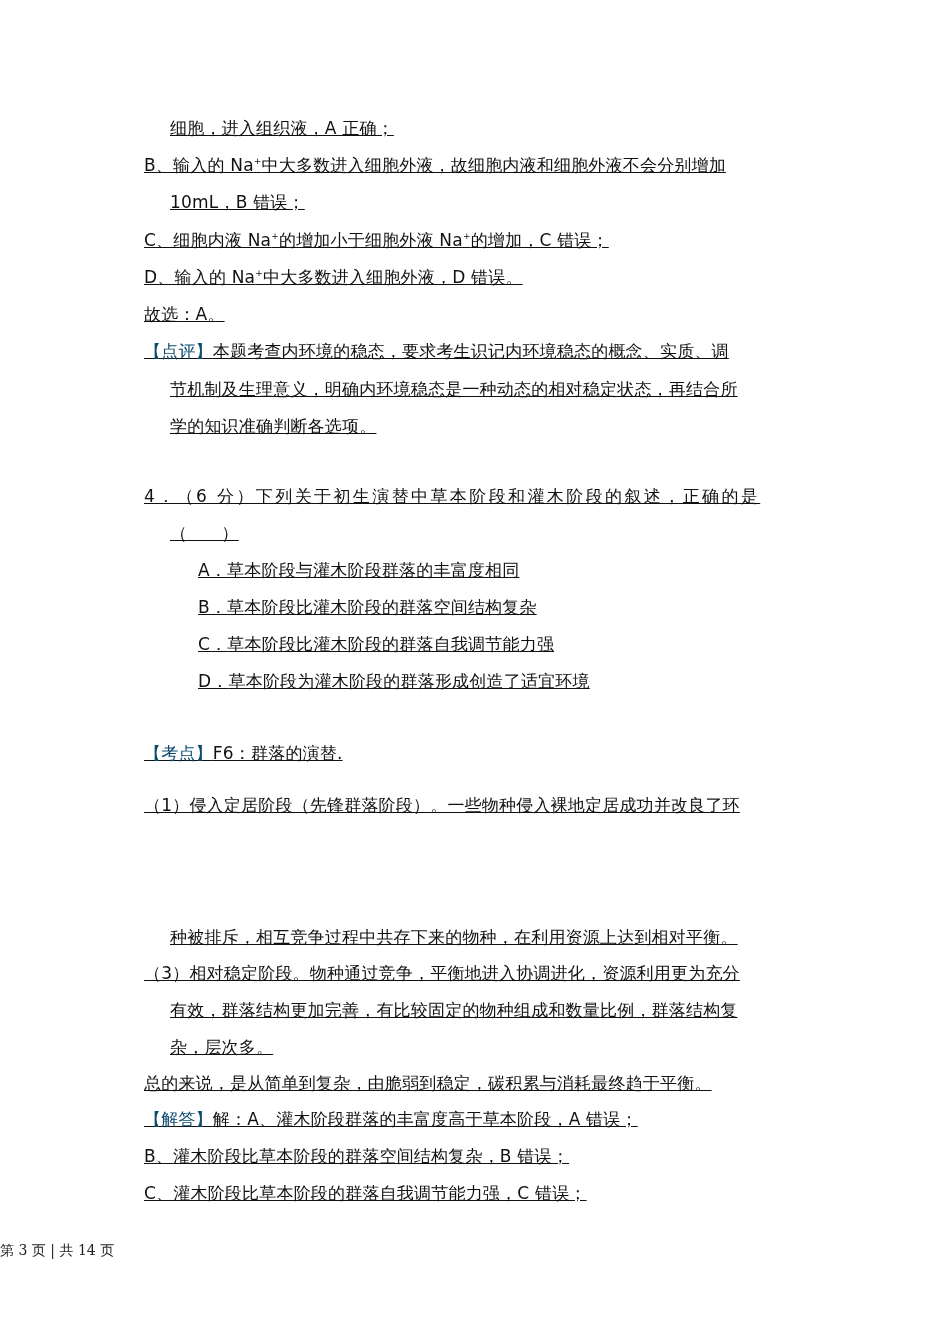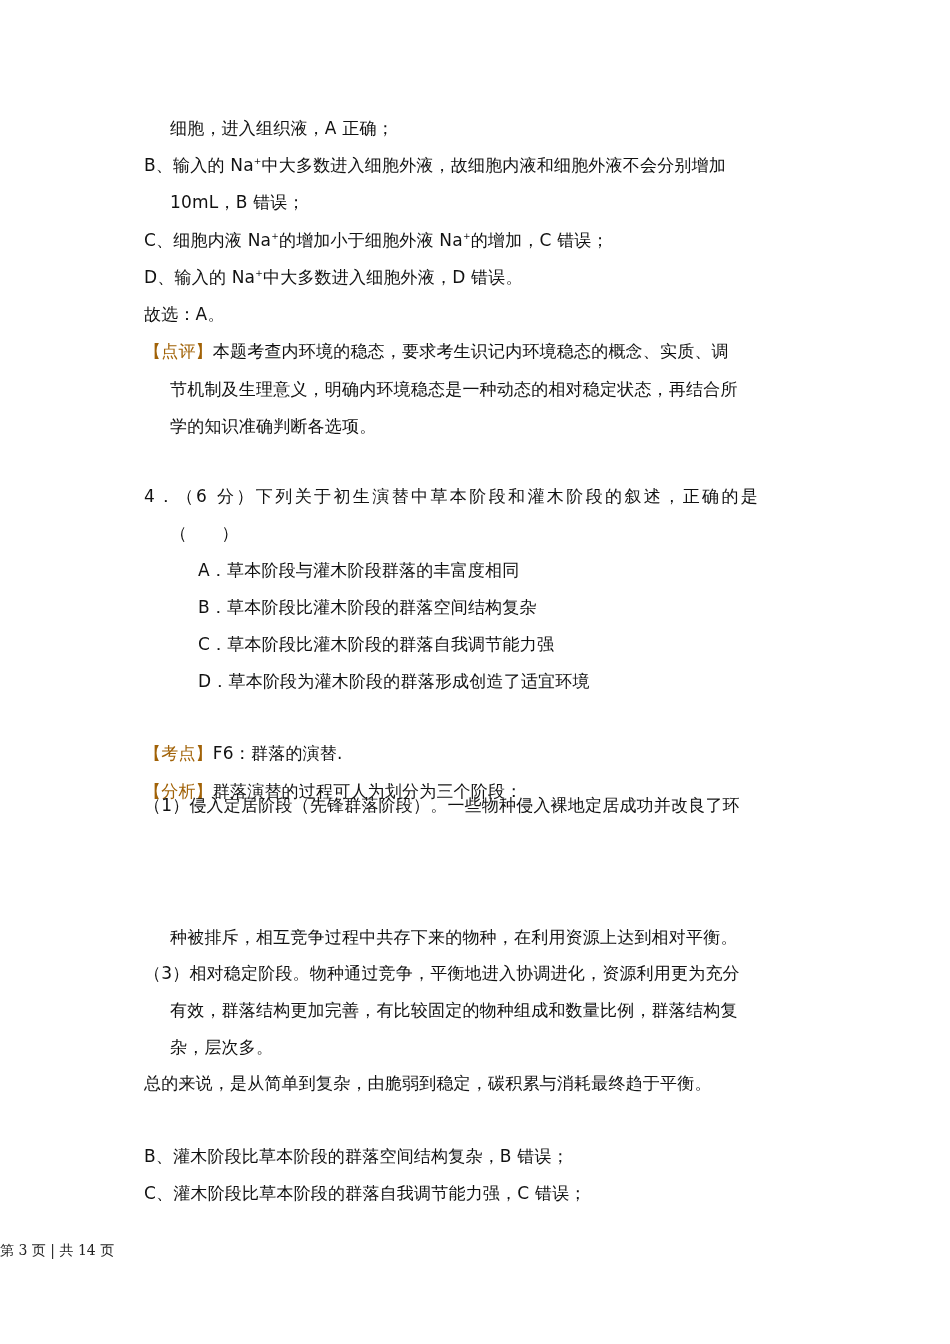--- a/index.html
+++ b/index.html
@@ -1,24 +1,24 @@
 <!DOCTYPE html>
 <html><head>
 <meta charset="utf-8">
 <style>
   html, body { margin: 0; padding: 0; background: #ffffff; }
   body { width: 950px; height: 1344px; position: relative; overflow: hidden;
          font-family: "DejaVu Sans", "Liberation Sans", sans-serif; color: #111; }
   .page { position: absolute; left: 0; top: 0; width: 950px; height: 1344px; }
-  .line { position: absolute; font-size: 17px; line-height: 24px; white-space: nowrap; letter-spacing: 0.2px; }
+  .line { position: absolute; font-size: 17px; line-height: 24px; white-space: nowrap; letter-spacing: 0.2px; text-decoration: underline; }
   .ind { left: 170px; }
   .base { left: 144px; }
   .q { letter-spacing: 2.4px; text-align: right; }
   .opt { left: 170px; margin-left: 28px; }
-  .tag { color: #a16207; }
+  .tag { color: #0c4a6e; }
   sup { font-size: 9px; vertical-align: 7px; line-height: 0; }
   .footer { position: absolute; top: 1242px; left: 0; width: 950px; text-align: left;
             font-size: 14px; color: #222; font-family: "DejaVu Serif", "Liberation Serif", serif; }
 </style>
 </head>
 <body>
 
 <div class="page">
 
   <div class="line ind" style="top:116px">细胞，进入组织液，A 正确；</div>
@@ -39,29 +39,29 @@
   <div class="line base q" style="top:484px">4．（6 分）下列关于初生演替中草本阶段和灌木阶段的叙述，正确的是</div>
   <div class="line ind" style="top:521px">（　　）</div>
 
   <div class="line opt" style="top:558px"><span>A．</span><span>草本阶段与灌木阶段群落的丰富度相同</span></div>
   <div class="line opt" style="top:595px"><span>B．</span><span>草本阶段比灌木阶段的群落空间结构复杂</span></div>
   <div class="line opt" style="top:632px"><span>C．</span><span>草本阶段比灌木阶段的群落自我调节能力强</span></div>
   <div class="line opt" style="top:669px"><span>D．</span><span>草本阶段为灌木阶段的群落形成创造了适宜环境</span></div>
 
   <div class="line base" style="top:741px"><span class="tag">【考点】</span><span>F6：群落的演替.</span></div>
 
-  <div class="line base" style="top:779px"><span class="tag">【分析】</span><span>群落演替的过程可人为划分为三个阶段：</span></div>
 
   <div class="line base" style="top:793px">（1）侵入定居阶段（先锋群落阶段）。一些物种侵入裸地定居成功并改良了环</div>
 
   <div class="line ind" style="top:925px">种被排斥，相互竞争过程中共存下来的物种，在利用资源上达到相对平衡。</div>
 
   <div class="line base" style="top:961px">（3）相对稳定阶段。物种通过竞争，平衡地进入协调进化，资源利用更为充分</div>
   <div class="line ind" style="top:998px">有效，群落结构更加完善，有比较固定的物种组成和数量比例，群落结构复</div>
   <div class="line ind" style="top:1035px">杂，层次多。</div>
 
   <div class="line base" style="top:1071px">总的来说，是从简单到复杂，由脆弱到稳定，碳积累与消耗最终趋于平衡。</div>
 
+  <div class="line base" style="top:1107px"><span class="tag">【解答】</span><span>解：A、灌木阶段群落的丰富度高于草本阶段，A 错误；</span></div>
   <div class="line base" style="top:1144px">B、灌木阶段比草本阶段的群落空间结构复杂，B 错误；</div>
   <div class="line base" style="top:1181px">C、灌木阶段比草本阶段的群落自我调节能力强，C 错误；</div>
 
   <div class="footer">第 3 页 | 共 14 页</div>
 </div>
 
 </body></html>

